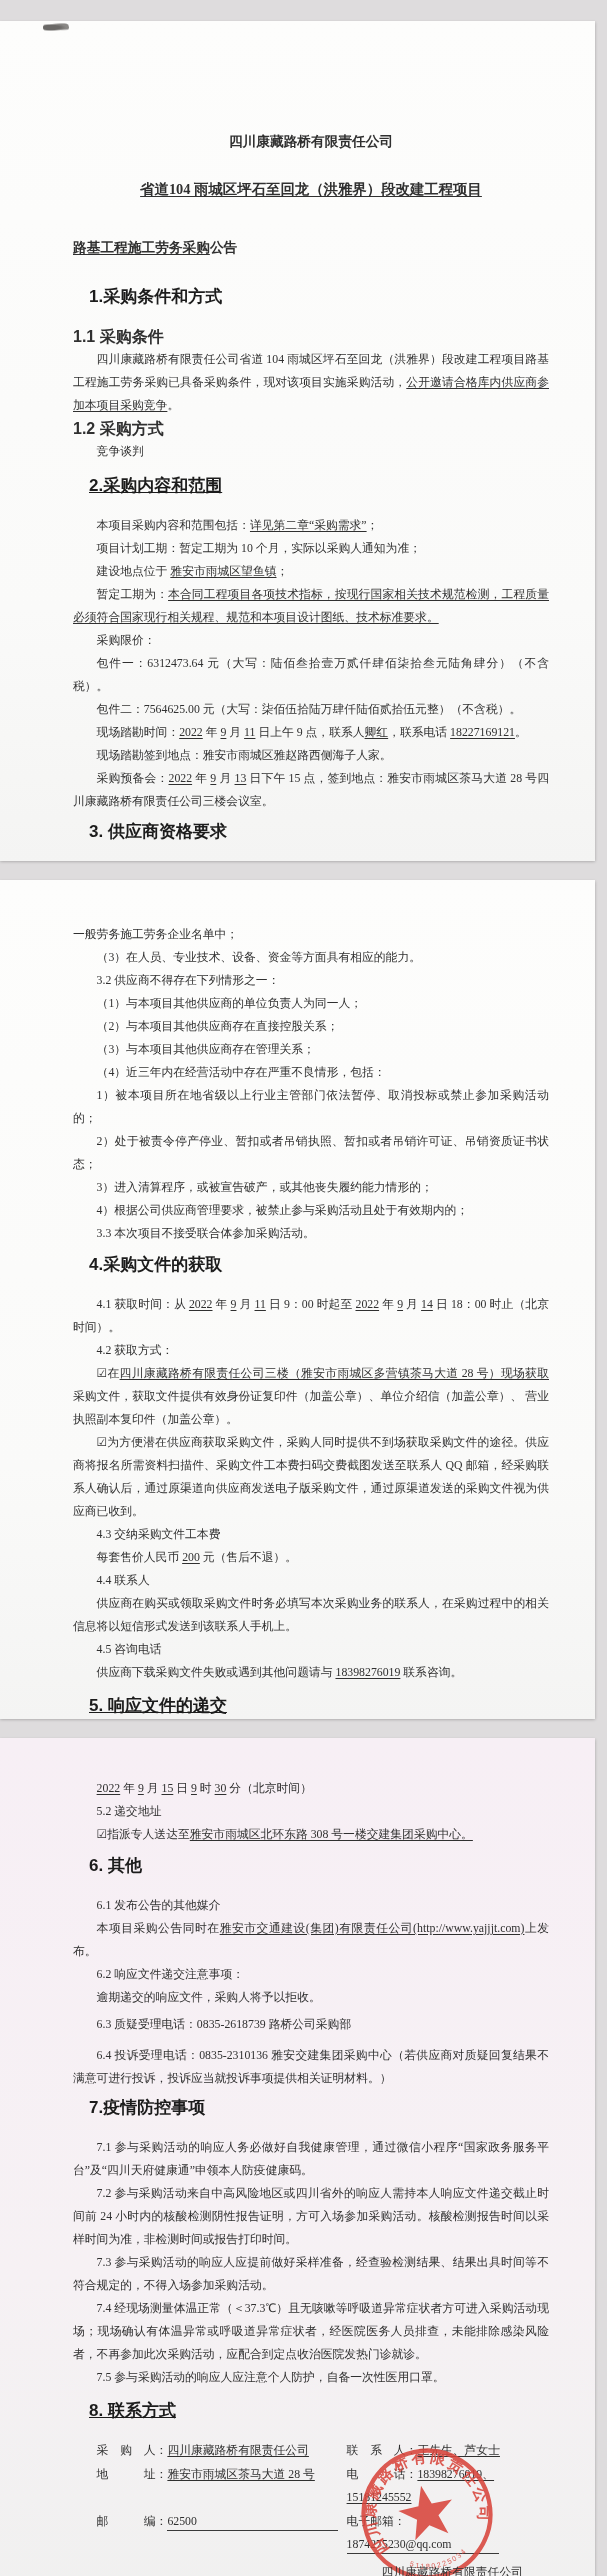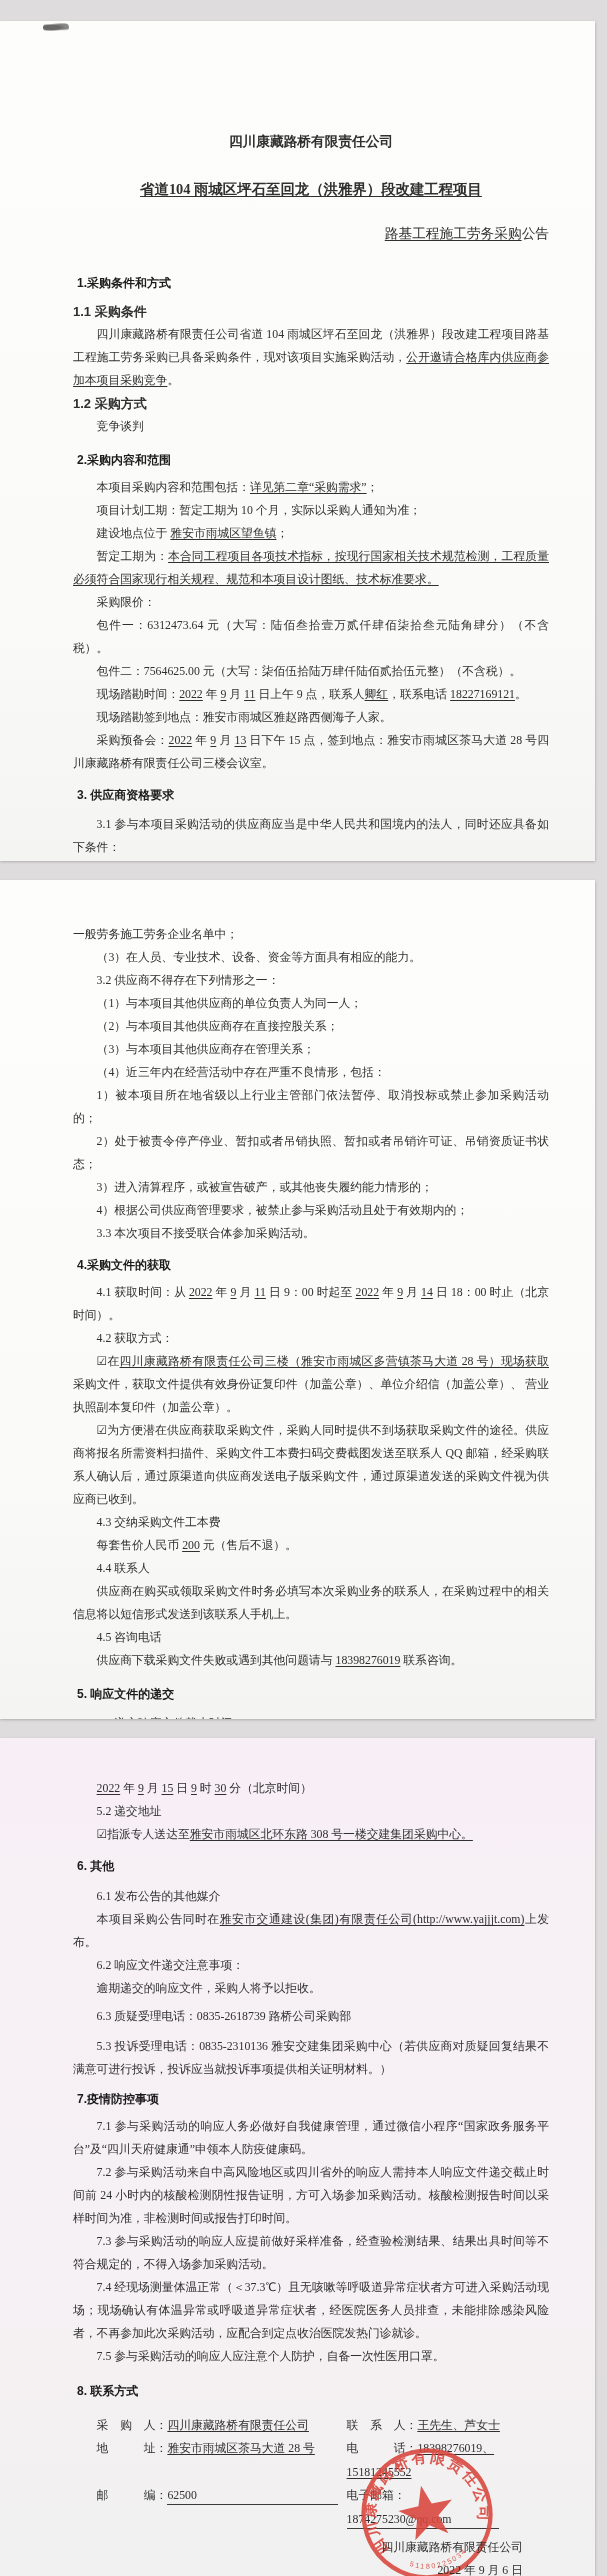--- a/index.html
+++ b/index.html
@@ -18,26 +18,26 @@
     color:#303030;
   }
   #pg1{top:21px;height:840px;}
   #pg2{top:880px;height:839px;}
   #pg3{top:1738px;height:980px;
     background:linear-gradient(180deg,#f7eff5 0%,#f6f1f4 55%,#eef0ee 100%);}
   .p{margin:0;font-size:11.8px;line-height:23px;text-align:justify;}
   .ind{text-indent:2em;}
   .u{text-decoration:underline;text-underline-offset:2.3px;}
   .h{font-family:"Liberation Sans",sans-serif;font-weight:bold;color:#1c1c1c;
-     font-size:12px;line-height:24px;margin:4px;}
-  .sh{font-family:"Liberation Sans",sans-serif;font-weight:bold;font-size:13px;}
+     font-size:17px;line-height:24px;margin:16px;}
+  .sh{font-family:"Liberation Sans",sans-serif;font-weight:bold;font-size:16px;}
   .t-company{margin-top:68px;text-align:center;font-weight:bold;font-size:13.7px;line-height:20px;}
   .t-project{margin-top:27px;text-align:center;font-weight:bold;font-size:14.4px;line-height:21px;}
-  .t-announce{margin-top:24px;text-align:right;font-weight:normal;font-size:13.7px;line-height:20px;}
-  .mt6{margin-top:4.6px;} .mt8{margin-top:6px;} .mt10{margin-top:7.6px;} .mt14{margin-top:10.6px;} .mt36{margin-top:27px;}
+  .t-announce{margin-top:38px;text-align:left;font-weight:bold;font-size:13.7px;line-height:20px;}
+  .mt6{margin-top:4.6px;} .mt8{margin-top:6px;} .mt10{margin-top:7.6px;} .mt14{margin-top:10.6px;text-decoration:underline;} .mt36{margin-top:27px;}
   .pt1{padding-top:43px;} .pt3{padding-top:39px;}
   .contact{margin-top:10.6px;}
   .c-row{display:flex;font-size:11.8px;line-height:23.5px;}
   .c-left{width:250px;margin-left:2em;}
   .c-right{flex:1;}
   .cu{border-bottom:0.8px solid #3a3a3a;display:inline-block;line-height:18px;}
   .cu.w1{min-width:171px;} .cu.w2{min-width:152px;}
   .sign{position:relative;z-index:2;margin-top:4.6px;text-align:right;
         padding-right:26px;font-size:11.8px;line-height:23px;}
   .seal{position:absolute;left:355px;top:704px;z-index:1;opacity:.88;
@@ -114,21 +114,21 @@
   <p class="p ind"><span class="u">2022</span><span> 年 </span><span class="u">9</span><span> 月 </span><span class="u">15</span><span> 日 </span><span class="u">9</span><span> 时 </span><span class="u">30</span><span> 分（北京时间）</span></p>
   <p class="p ind">5.2 递交地址</p>
   <p class="p ind"><span>☑指派专人送达至</span><span class="u">雅安市雨城区北环东路 308 号一楼交建集团采购中心。</span></p>
 
   <h2 class="h mt10">6. 其他</h2>
   <p class="p ind mt10">6.1 发布公告的其他媒介</p>
   <p class="p ind"><span>本项目采购公告同时在</span><span class="u">雅安市交通建设(集团)有限责任公司(http://www.yajjjt.com)</span><span>上发布。</span></p>
   <p class="p ind">6.2 响应文件递交注意事项：</p>
   <p class="p ind">逾期递交的响应文件，采购人将予以拒收。</p>
   <p class="p ind mt6">6.3 质疑受理电话：0835-2618739 路桥公司采购部</p>
-  <p class="p ind mt10">5.3 投诉受理电话：0835-2310136 雅安交建集团采购中心（若供应商对质疑回复结果不满意可进行投诉，投诉应当就投诉事项提供相关证明材料。）</p>
+  <p class="p ind mt10">6.4 投诉受理电话：0835-2310136 雅安交建集团采购中心（若供应商对质疑回复结果不满意可进行投诉，投诉应当就投诉事项提供相关证明材料。）</p>
 
   <h2 class="h mt8">7.疫情防控事项</h2>
   <p class="p ind">7.1 参与采购活动的响应人务必做好自我健康管理，通过微信小程序“国家政务服务平台”及“四川天府健康通”申领本人防疫健康码。</p>
   <p class="p ind">7.2 参与采购活动来自中高风险地区或四川省外的响应人需持本人响应文件递交截止时间前 24 小时内的核酸检测阴性报告证明，方可入场参加采购活动。核酸检测报告时间以采样时间为准，非检测时间或报告打印时间。</p>
   <p class="p ind">7.3 参与采购活动的响应人应提前做好采样准备，经查验检测结果、结果出具时间等不符合规定的，不得入场参加采购活动。</p>
   <p class="p ind">7.4 经现场测量体温正常（＜37.3℃）且无咳嗽等呼吸道异常症状者方可进入采购活动现场；现场确认有体温异常或呼吸道异常症状者，经医院医务人员排查，未能排除感染风险者，不再参加此次采购活动，应配合到定点收治医院发热门诊就诊。</p>
   <p class="p ind">7.5 参与采购活动的响应人应注意个人防护，自备一次性医用口罩。</p>
 
   <h2 class="h mt14">8. 联系方式</h2>
   <div class="contact">

